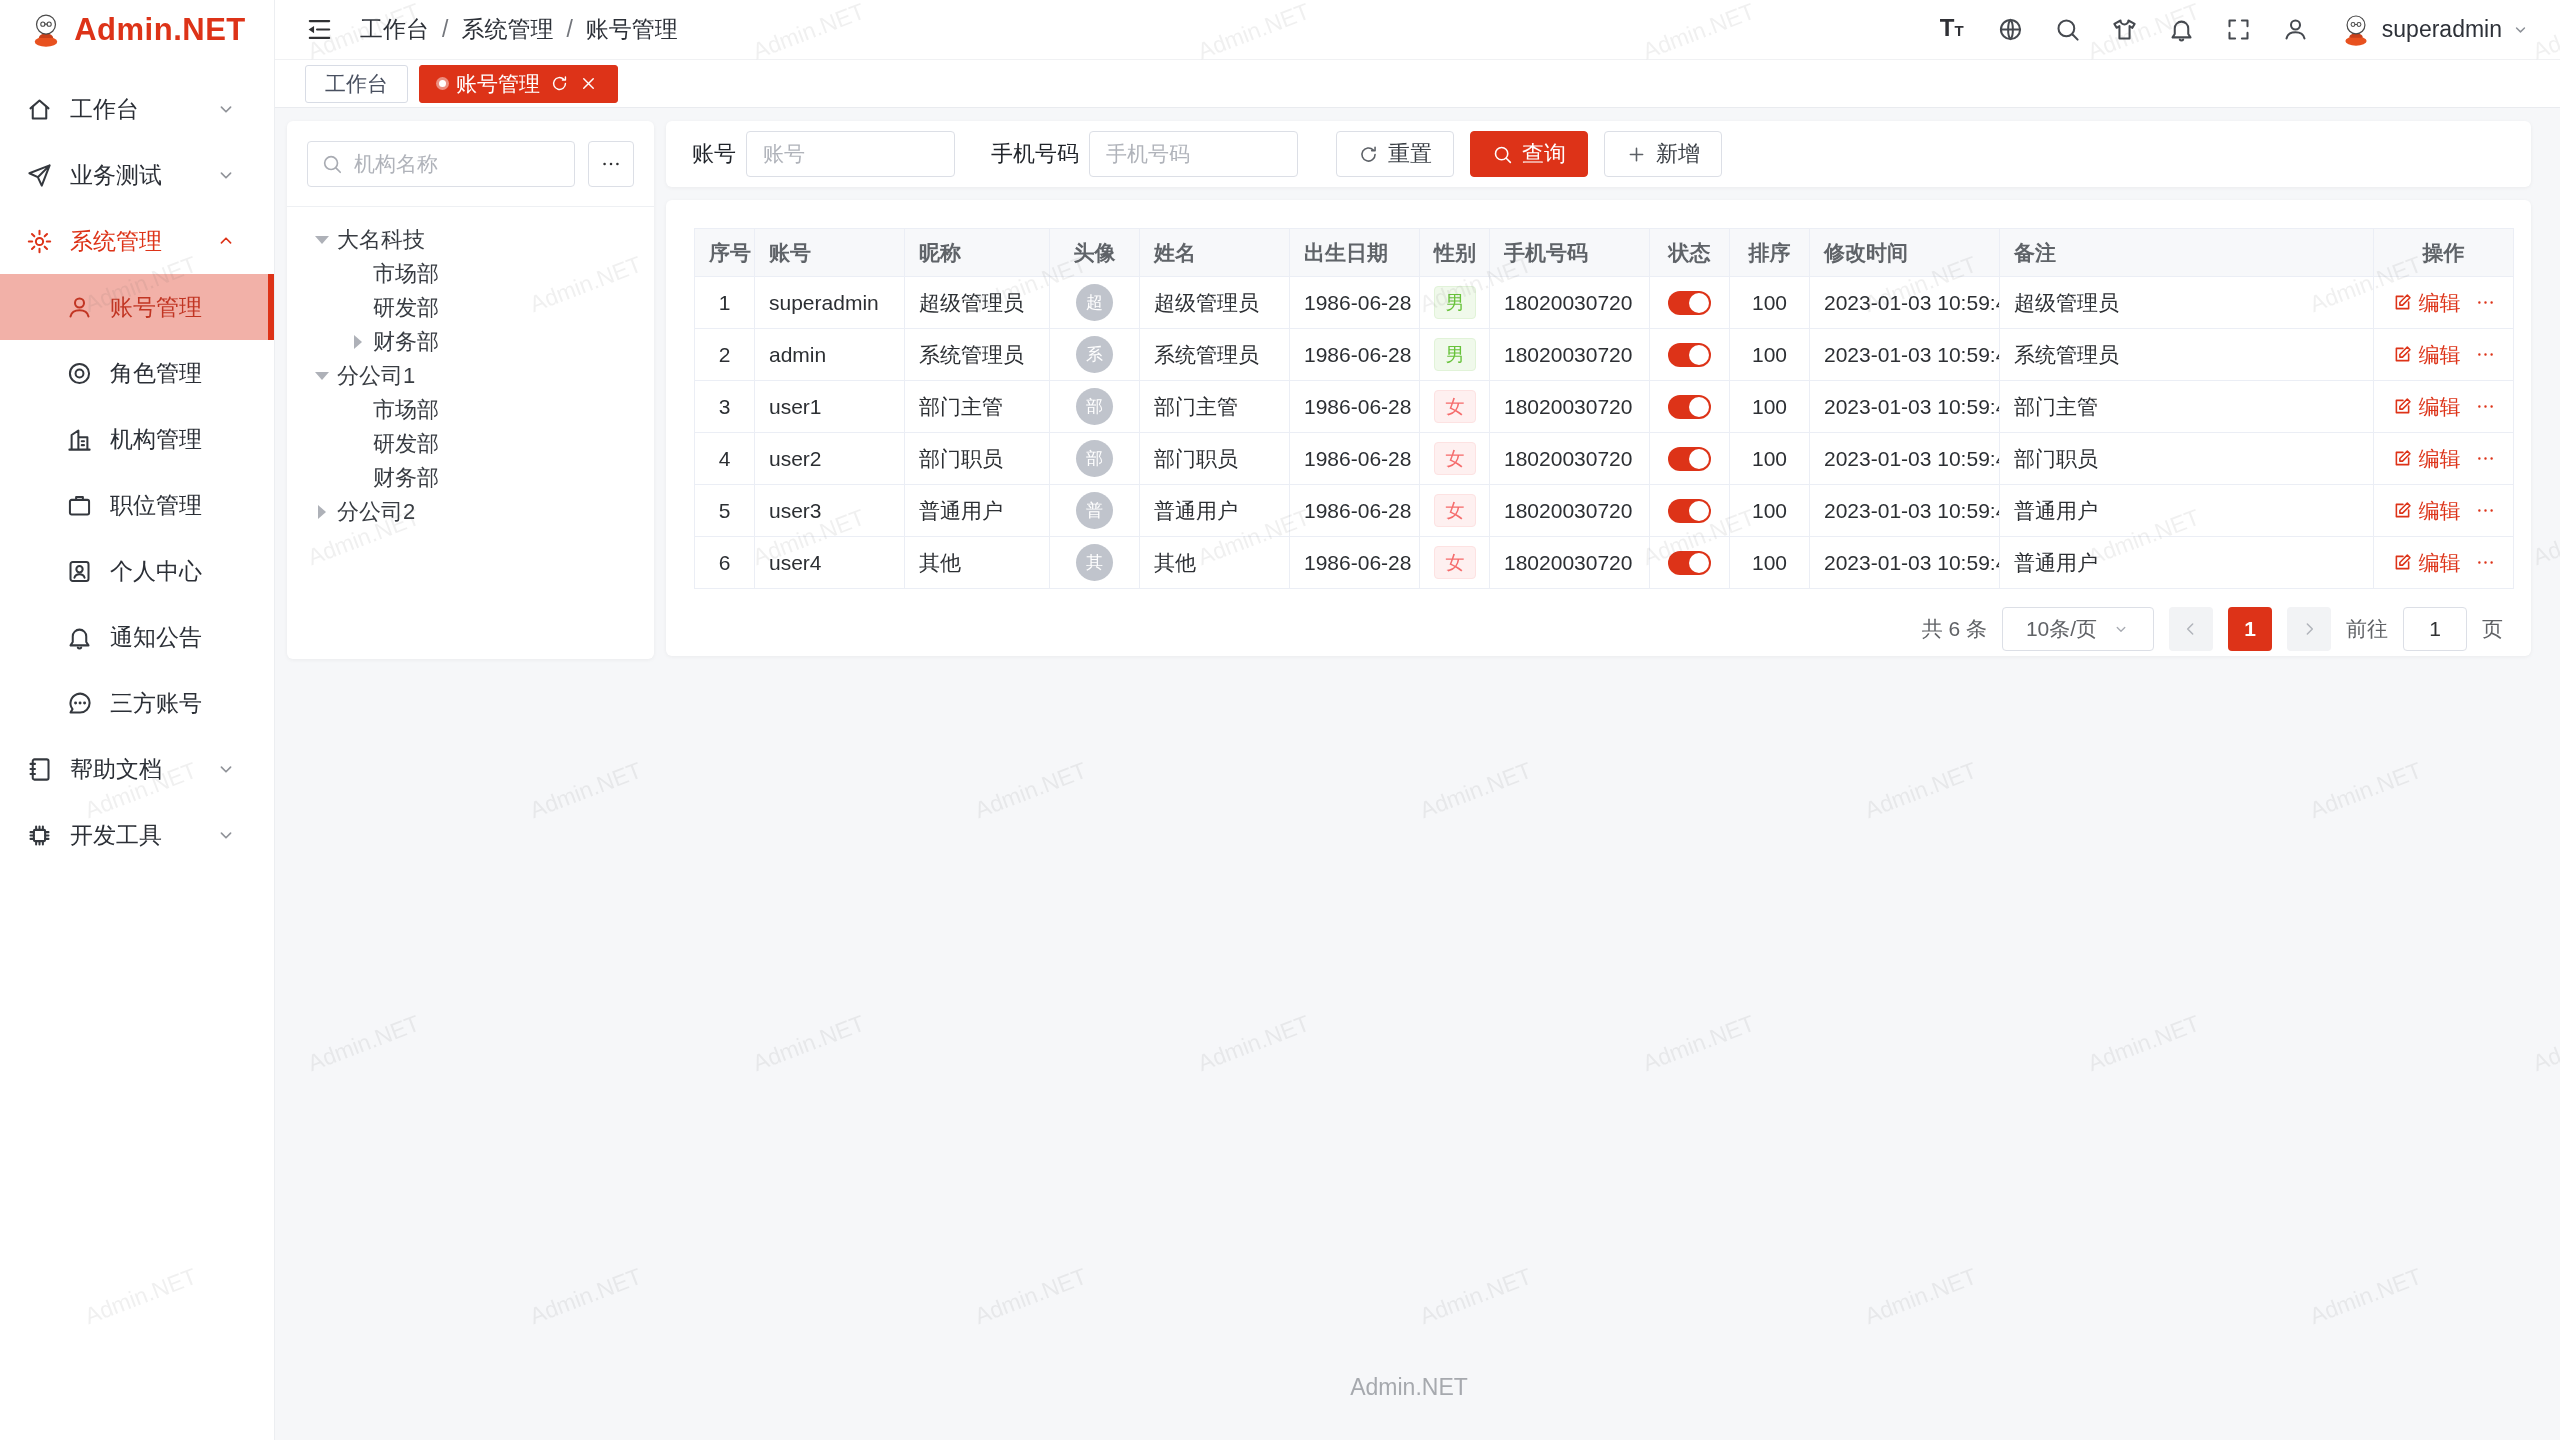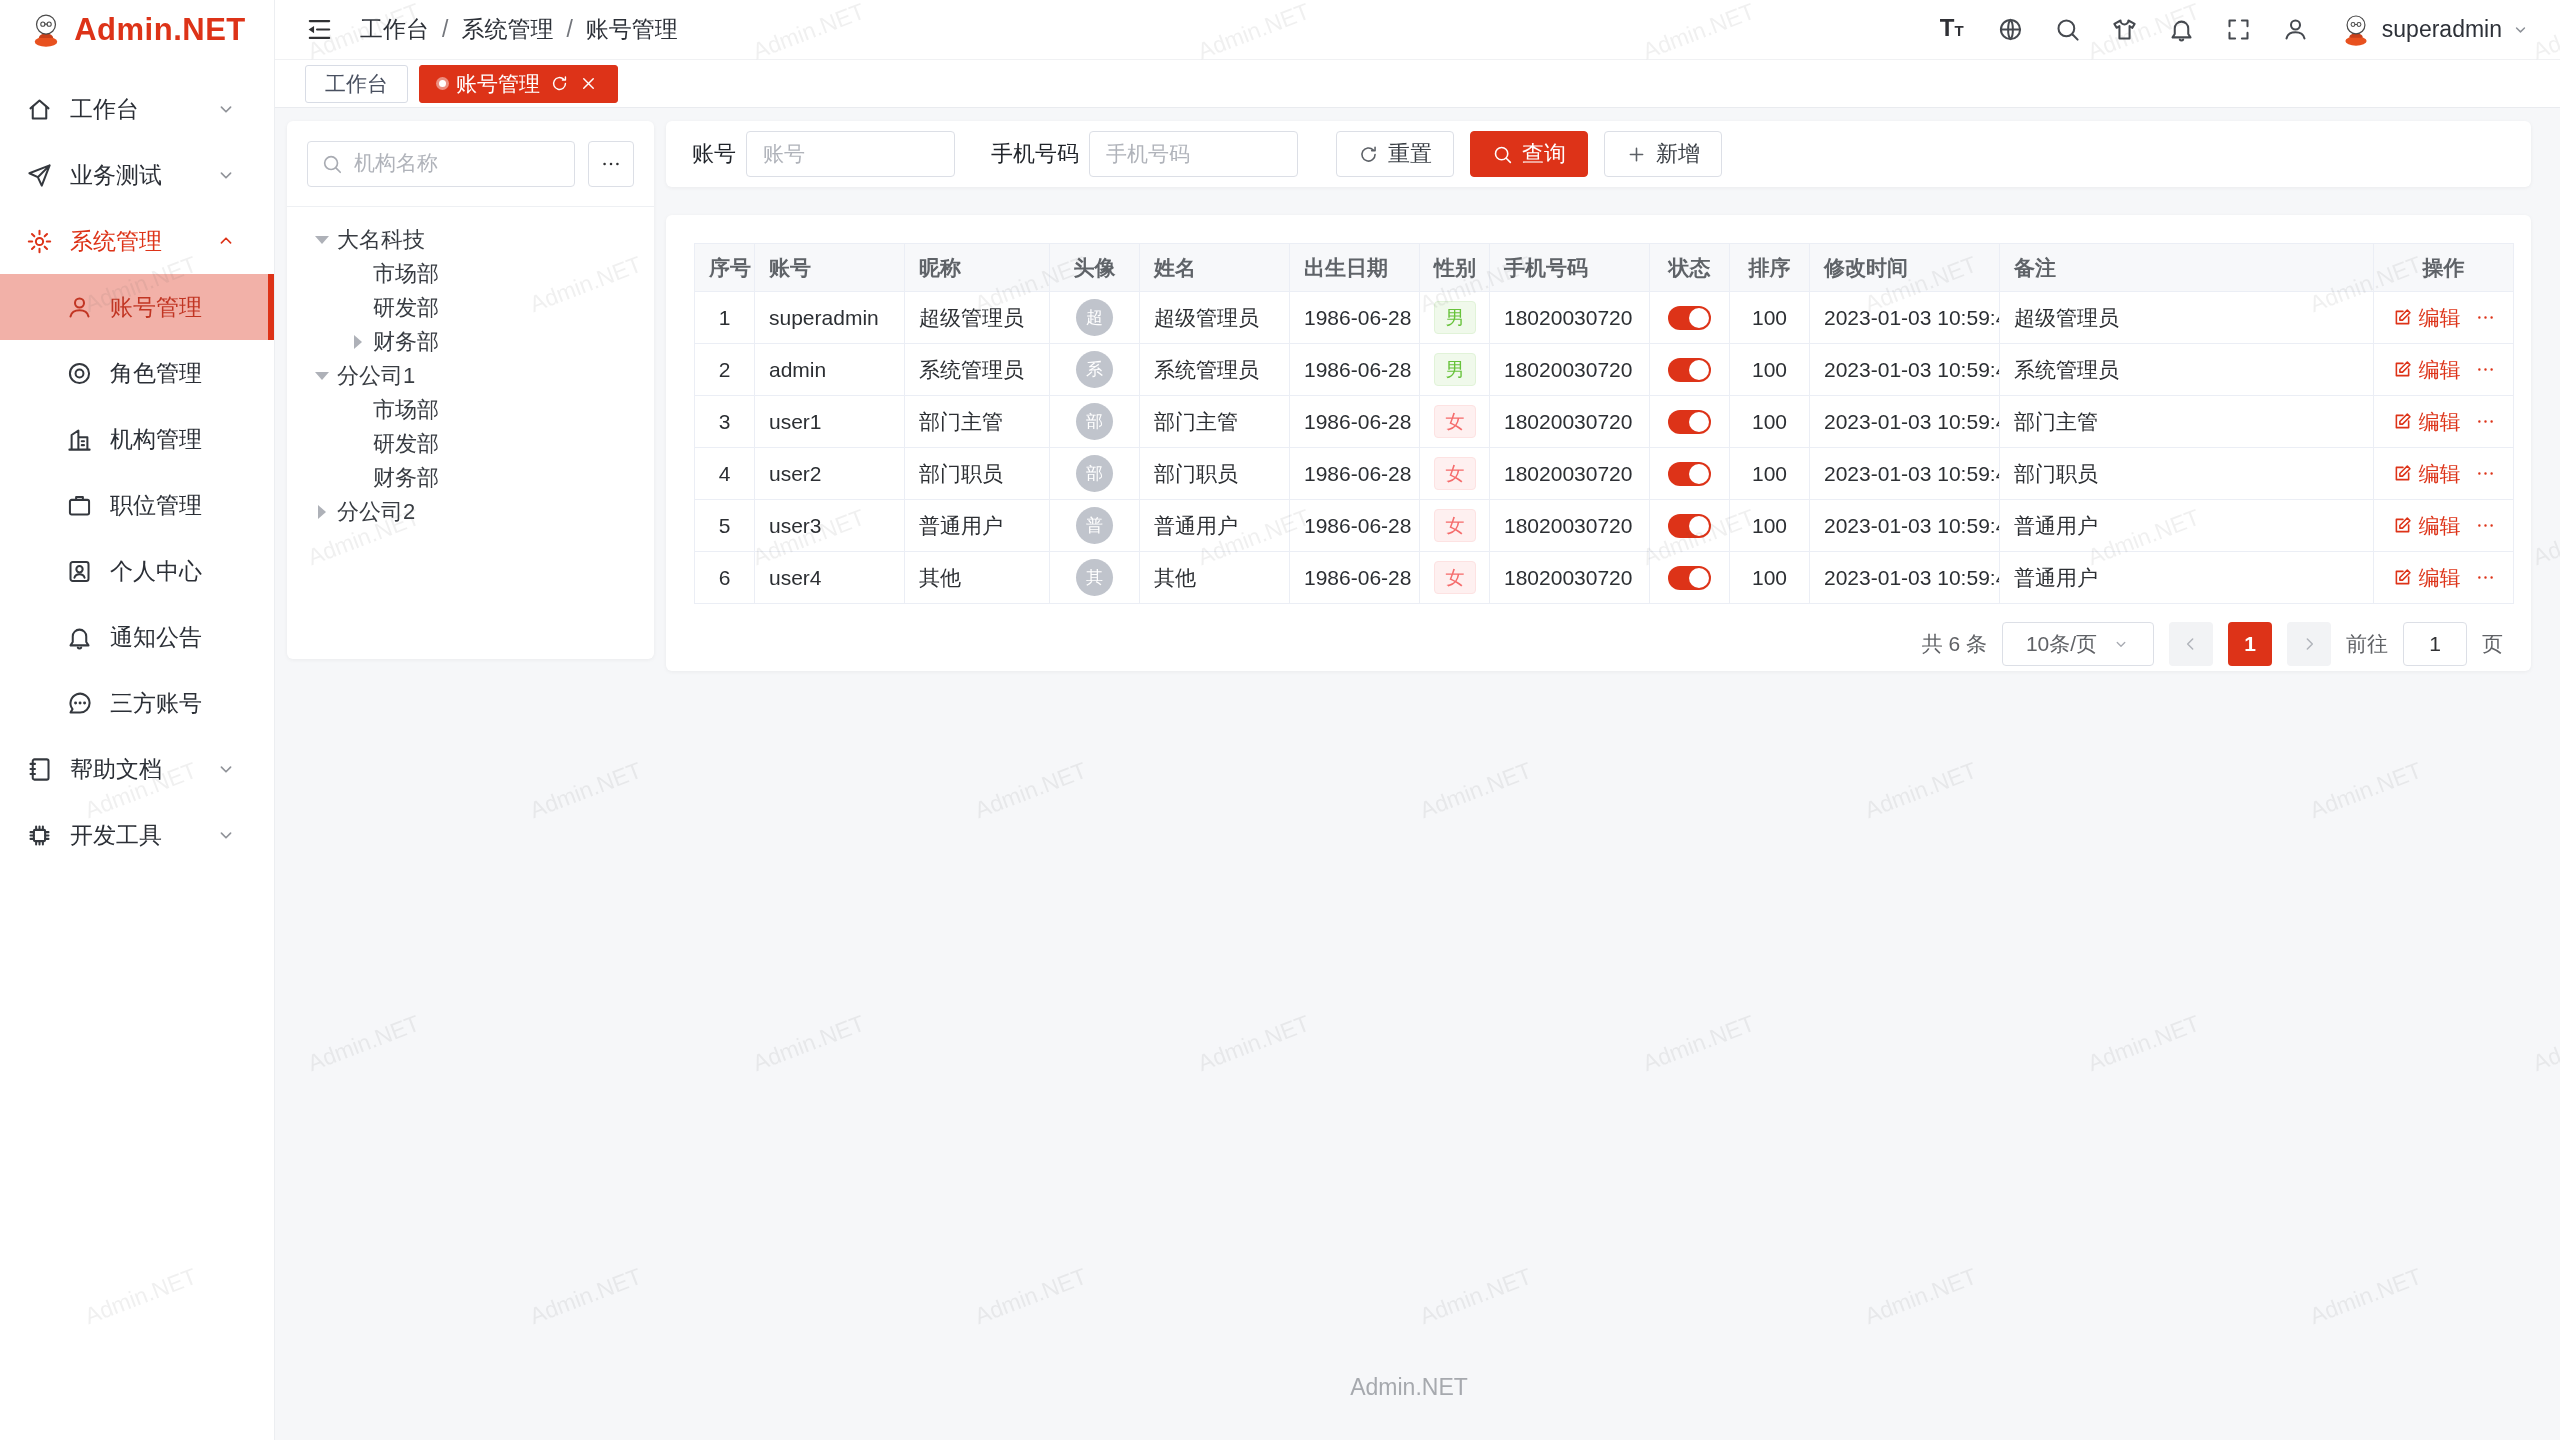--- a/index.html
+++ b/index.html
@@ -40,33 +40,33 @@
   .tab .tic{width:19px;height:19px;color:#fff}
   .tab-dot{width:7px;height:7px;border-radius:50%;background:#fff;box-shadow:0 0 0 3px rgba(255,255,255,.45)}
   
   .content{flex:1;display:flex;flex-direction:column;padding:13px 29px 0 12px;min-height:0}
   .content-row{display:flex;gap:12px;align-items:flex-start}
   .card{background:#fff;border-radius:6px;box-shadow:0 1px 4px rgba(0,0,0,.05)}
   .tree-card{width:367px;height:538px;padding:20px;flex-shrink:0}
   .tree-top{display:flex;gap:13px}
   .tree-search{flex:1;height:46px;border:1px solid #dcdfe6;border-radius:4px;display:flex;align-items:center;padding:0 13px;gap:9px;color:#a8abb2;background:#fff}
   .tree-search .sic{width:22px;height:22px;flex-shrink:0}
-  .tree-search input{border:none;outline:none;width:100%;font-size:21px;color:#701a75;font-family:Liberation Mono, monospace;background:transparent}
+  .tree-search input{border:none;outline:none;width:100%;font-size:21px;color:#701a75;font-family:Liberation Sans, sans-serif;background:transparent}
   .tree-search input::placeholder{color:#b0b3ba}
   .tree-more{width:46px;height:46px;border:1px solid #dcdfe6;border-radius:4px;background:#fff;display:flex;align-items:center;justify-content:center;color:#303133;cursor:pointer;flex-shrink:0;padding:0}
   .tree-more .ic{width:22px;height:22px}
   .tree-divider{height:1px;background:#eef0f3;margin:19px -20px 16px}
   .tree-node{height:34px;display:flex;align-items:center;font-size:22px;color:#383c42;cursor:pointer}
   .tree-node.l1{padding-left:36px}
   .caret{width:30px;display:flex;justify-content:center;align-items:center;flex-shrink:0}
   .caret i{display:block;width:0;height:0}
   .caret.down i{border-left:7px solid transparent;border-right:7px solid transparent;border-top:8px solid #aeb1b8}
   .caret.right i{border-top:7px solid transparent;border-bottom:7px solid transparent;border-left:8px solid #aeb1b8}
   
-  .right-col{flex:1;display:flex;flex-direction:column;gap:28px;min-width:0}
+  .right-col{flex:1;display:flex;flex-direction:column;gap:13px;min-width:0}
   .search-card{height:66px;display:flex;align-items:center;padding:0 26px}
   .f-label{font-size:22px;color:#1f2329;margin-right:10px;white-space:nowrap}
   .f-label.g{margin-left:36px}
   .f-input{width:209px;height:46px;border:1px solid #dcdfe6;border-radius:4px;padding:0 14px;display:flex;align-items:center;background:#fff}
   .f-input input{border:none;outline:none;width:100%;font-size:21px;color:#303133;font-family:inherit}
   .f-input input::placeholder{color:#b0b3ba}
   .btns{display:flex;gap:16px;margin-left:38px}
   .btn{height:46px;border-radius:4px;display:inline-flex;align-items:center;gap:9px;font-size:22px;padding:0 21px;border:1px solid #dcdfe6;background:#fff;color:#3a3f45;cursor:pointer;font-family:inherit}
   .btn .ic{width:21px;height:21px;color:#5c6066}
   .btn.primary{background:var(--accent);border-color:var(--accent);color:#fff}

